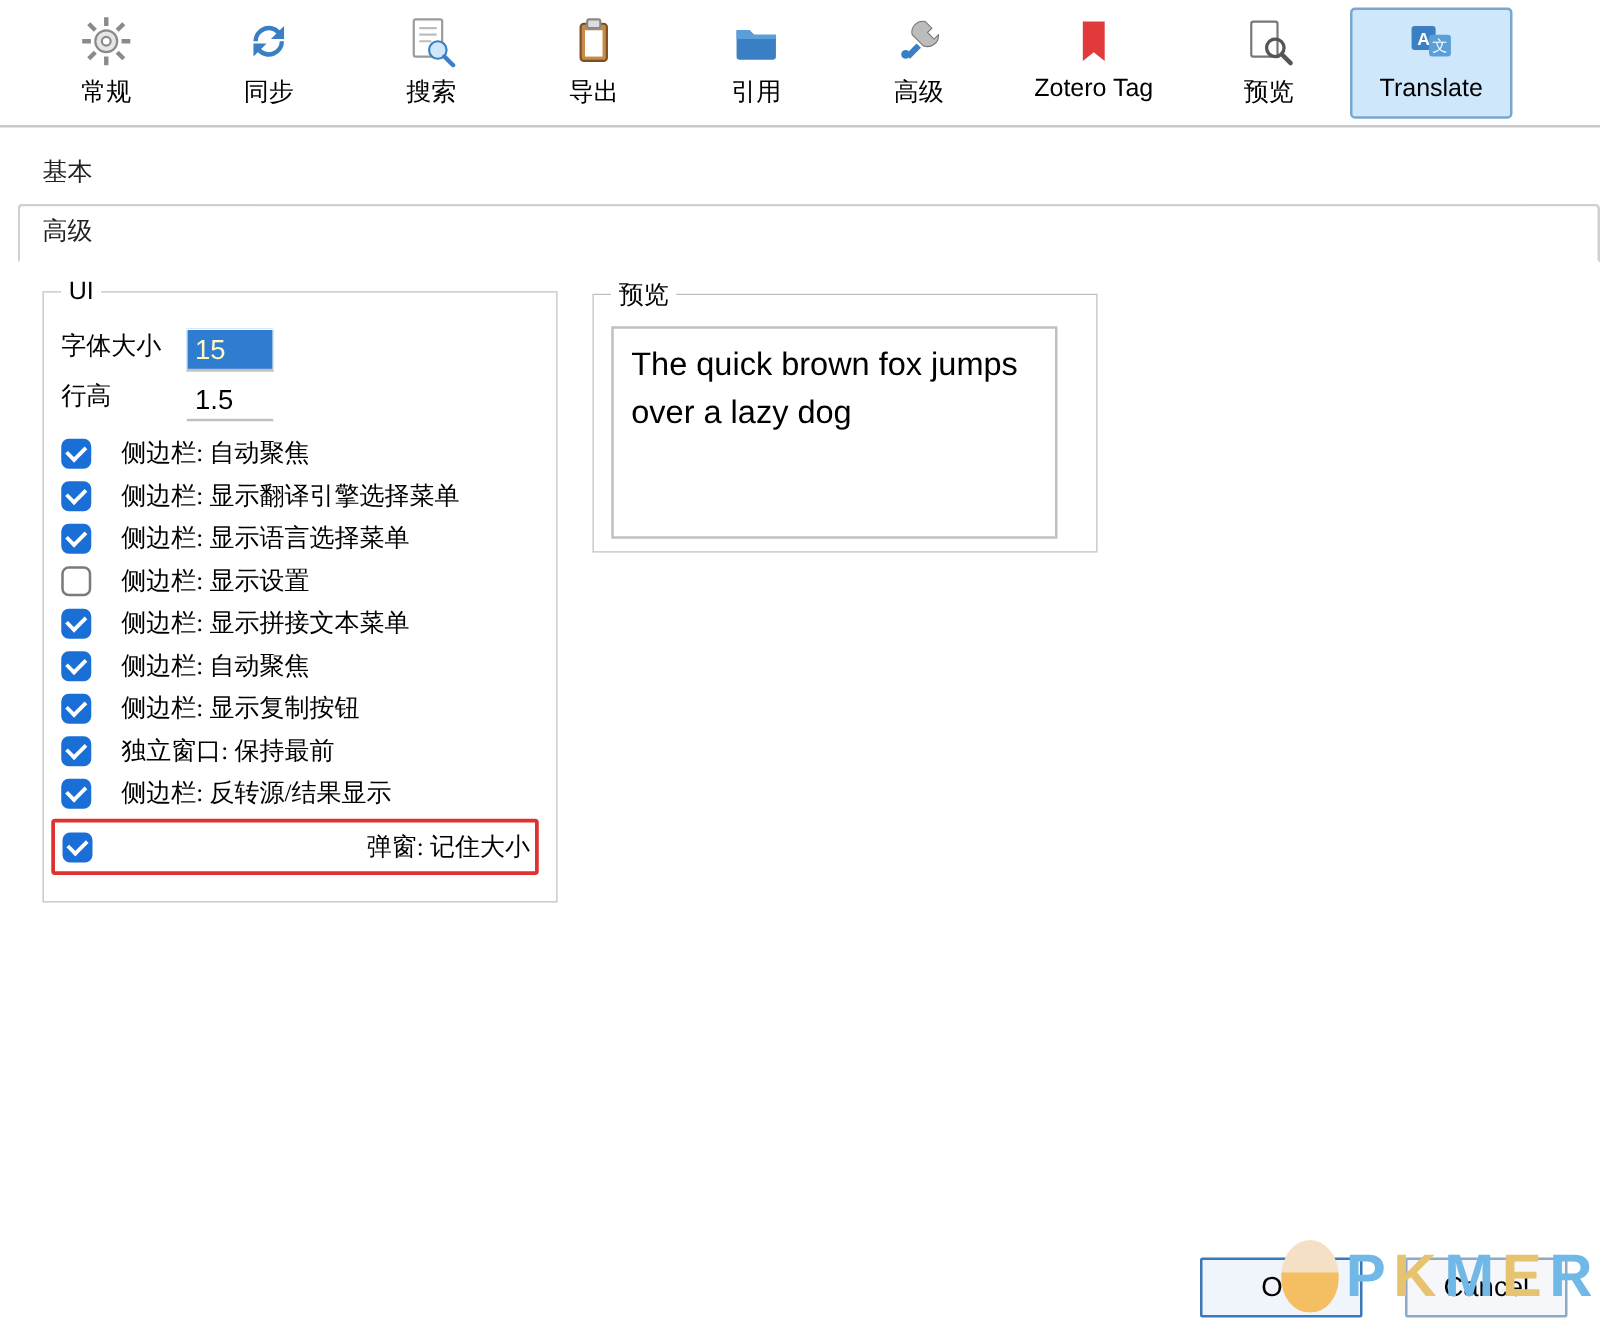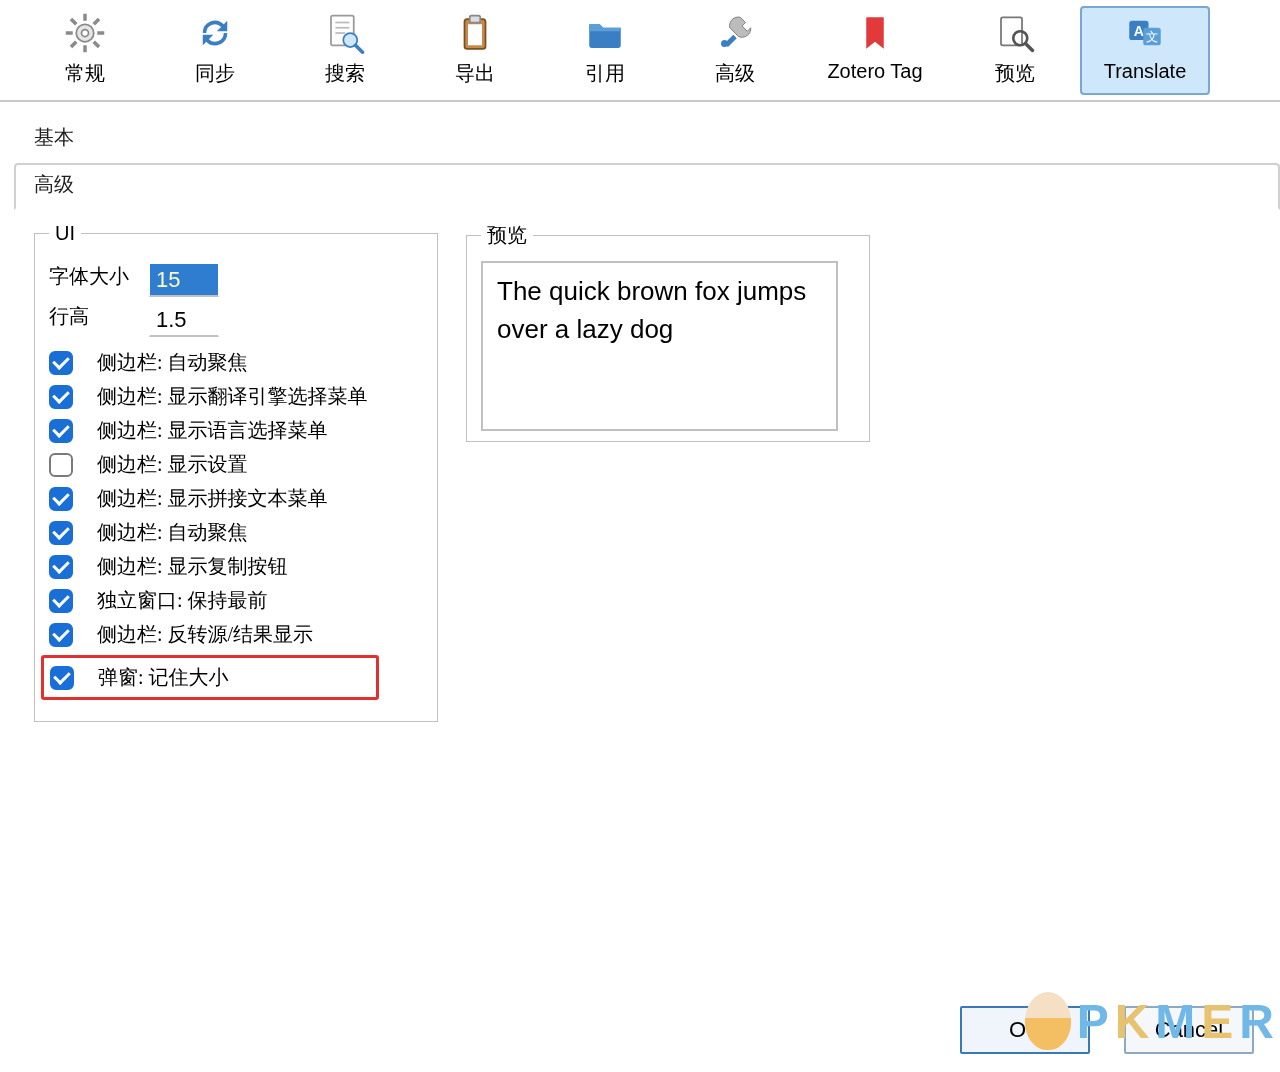--- a/index.html
+++ b/index.html
@@ -123,21 +123,22 @@
     border: solid #fff;
     border-width: 0 3px 3px 0;
     transform: rotate(45deg) translate(-1px,-1px);
   }
   .check-label { font-size: 20px; font-family: Liberation Serif, serif; }
   .hl-row {
     border: 3px solid #e03030;
     border-radius: 3px;
     padding: 6px 4px 6px 6px;
     margin-left: -8px;
-    width: 338px;
+    width: 390px;
+    justify-content: space-between;
   }
 
   .prev-box {
     border: 2px solid #c0c0c0;
     width: 357px; height: 170px;
     padding: 10px 14px;
     font-family: "Segoe UI", Arial, sans-serif;
     font-size: 26px;
     line-height: 1.45;
   }

